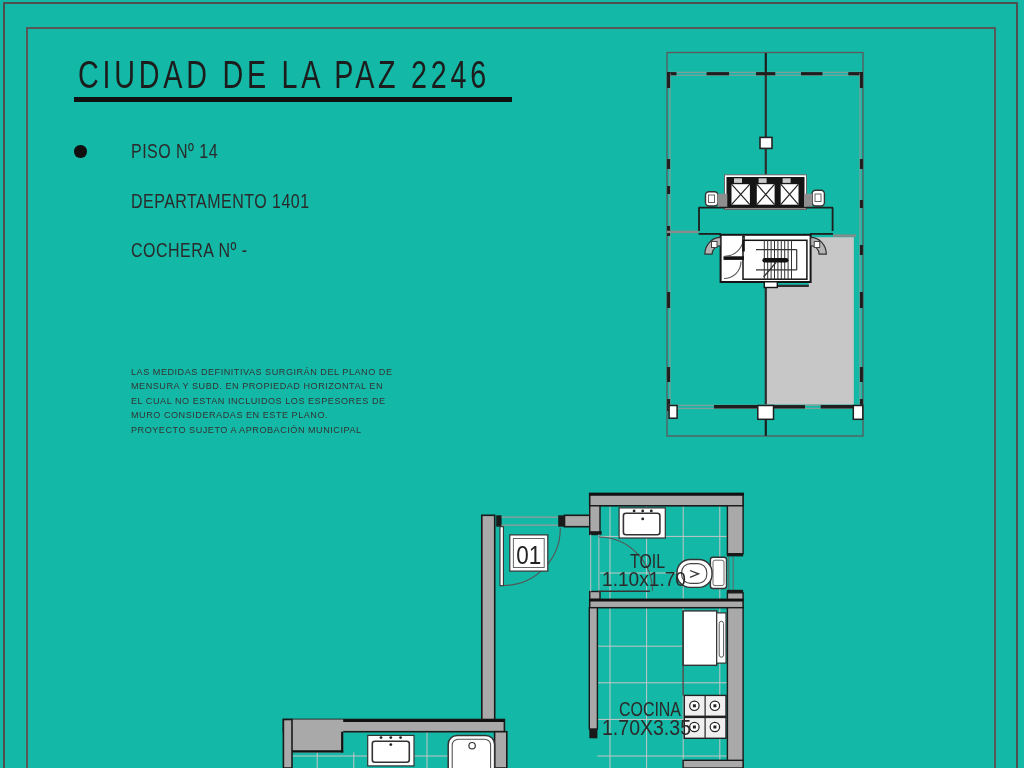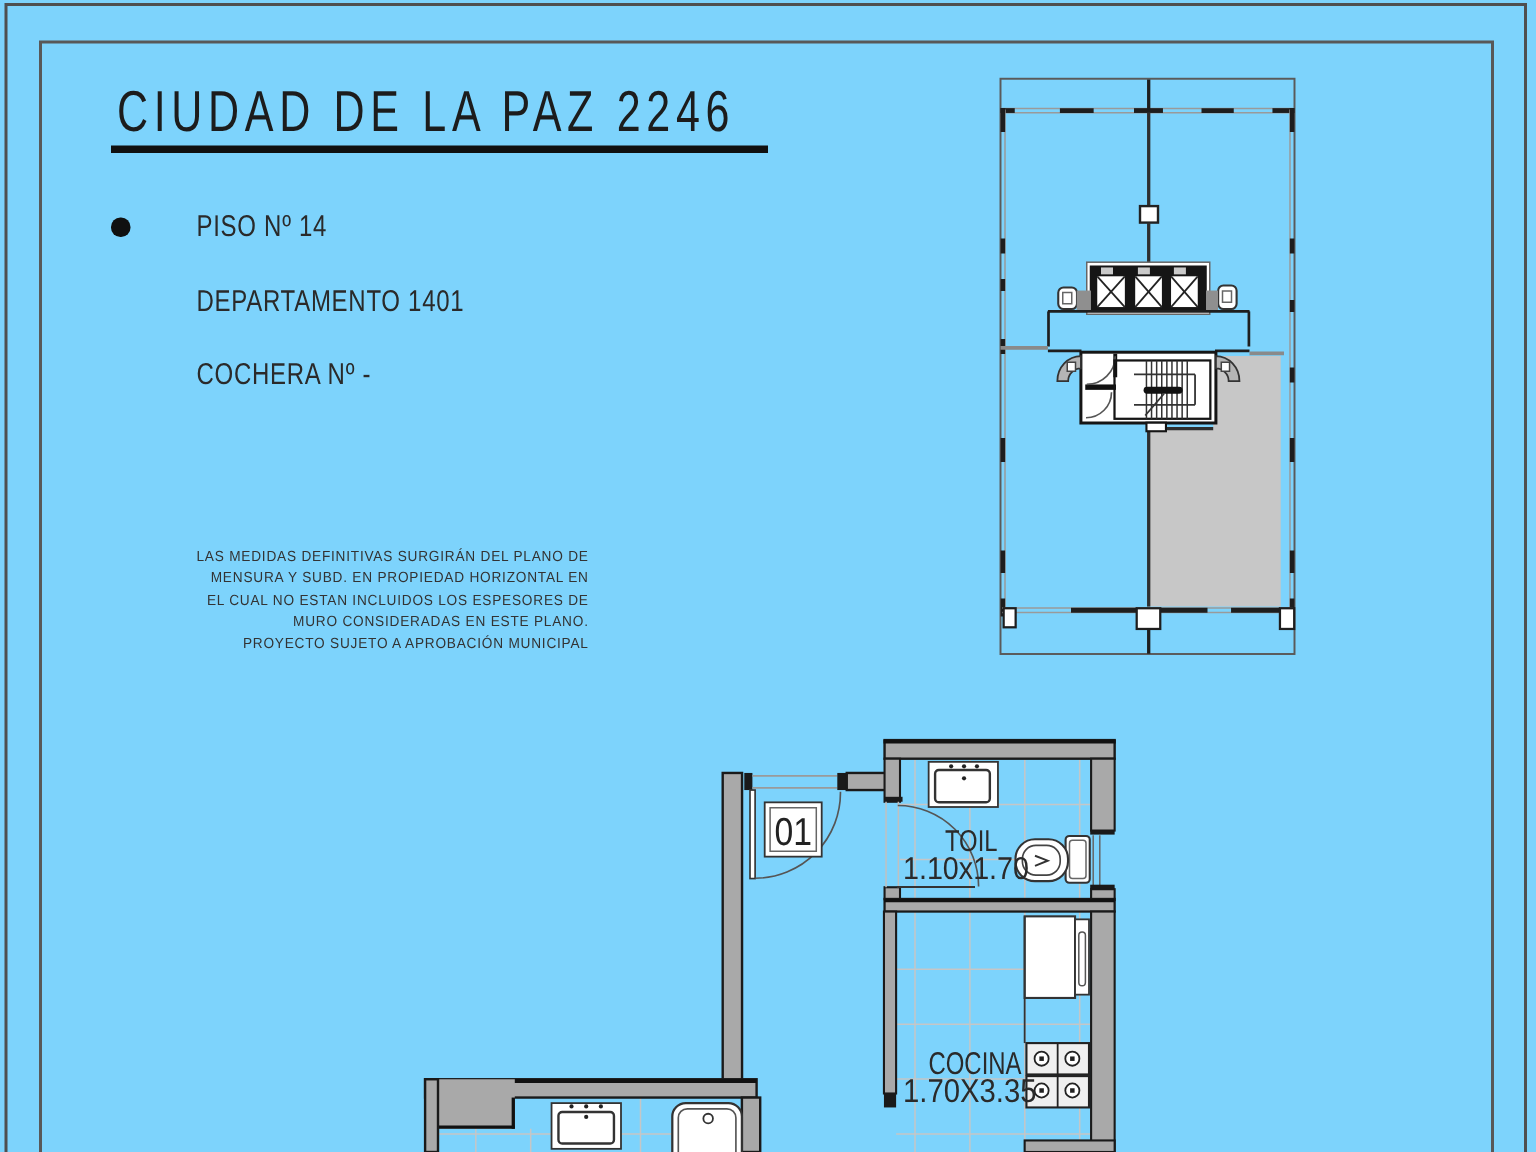--- a/index.html
+++ b/index.html
@@ -1,17 +1,17 @@
 <!DOCTYPE html>
 <html><head>
 <meta charset="utf-8">
 <style>
   html,body{margin:0;padding:0;background:#fff;}
   #page{position:relative;width:1024px;height:768px;overflow:hidden;
-        font-family:"Liberation Sans", sans-serif;background:#7dd3fc;text-align:right;}
+        font-family:"Liberation Sans", sans-serif;background:#14b8a6;}
   .abs{position:absolute;}
 </style>
 </head>
 <body>
 <div id="page">
 
   <div class="abs" style="left:3px;top:2px;width:1011px;height:830px;border:2.4px solid #4f4f4f;"></div>
 
   <div class="abs" style="left:26px;top:26.5px;width:966px;height:810px;border:2px solid #585858;"></div>
 

